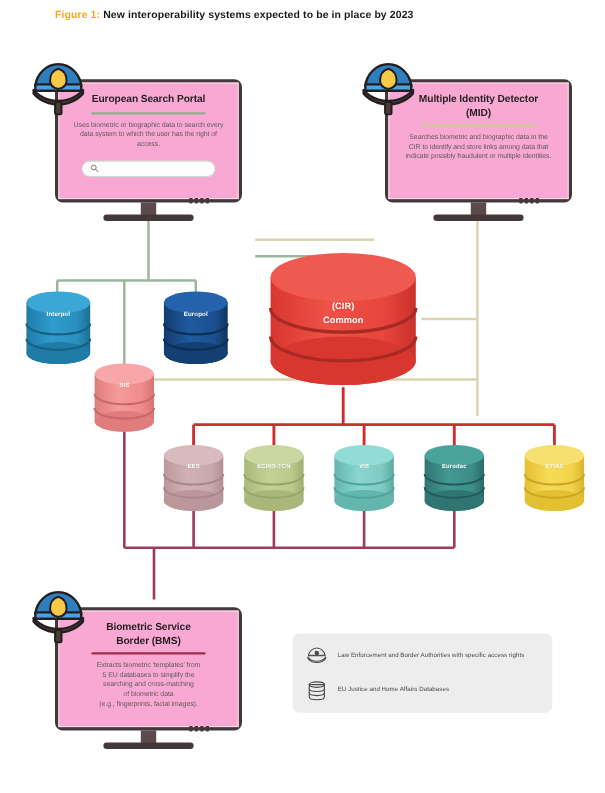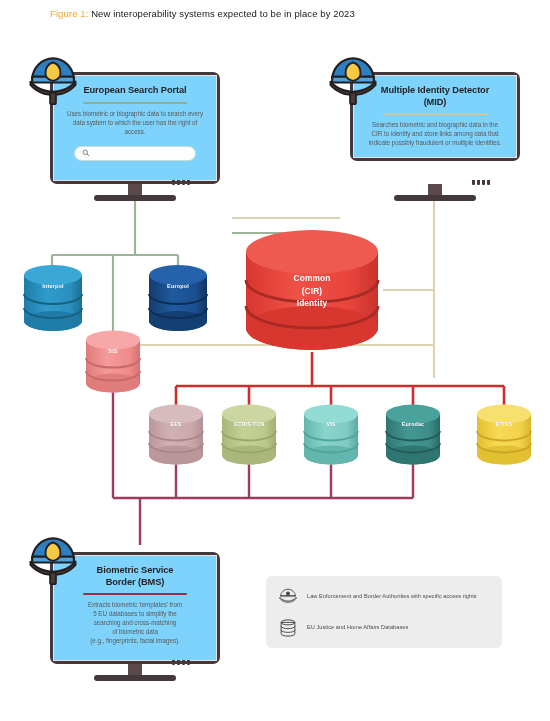--- a/index.html
+++ b/index.html
@@ -6,39 +6,39 @@
   body{
     width:550px;height:721px;
     background:#ffffff;
     font-family:"Liberation Sans", sans-serif;
     overflow:hidden;
     position:relative;
   }
   #stage{position:relative;width:550px;height:721px;overflow:hidden;background:#fff;}
 
   
-  .title-bar{position:absolute;left:50px;top:8px;width:470px;font-size:9.5px;font-weight:normal;letter-spacing:.1px;white-space:nowrap;}
+  .title-bar{position:absolute;left:50px;top:8px;width:470px;font-size:9.5px;font-weight:bold;letter-spacing:.1px;white-space:nowrap;}
   .title-fig{color:#f5a623;}
   .title-text{color:#16181c;}
 
   
   #wires{position:absolute;left:0;top:0;width:550px;height:721px;}
 
   
   .monitor{position:absolute;}
   .mon-bezel{
     position:absolute;left:0;top:0;right:0;bottom:0;
     background:#ffffff;
     border:6px solid #45383a;
     border-radius:7px;
     box-sizing:border-box;
   }
   .mon-screen{
     position:absolute;left:3px;top:3px;right:3px;bottom:3px;
-    background:#7dd3fc;border:1px solid #e8e2e2;box-sizing:border-box;
+    background:#f9a8d4;border:1px solid #e8e2e2;box-sizing:border-box;
     display:flex;flex-direction:column;align-items:center;
     padding:9px 12px 8px 12px;
   }
   .mon-ports{position:absolute;height:5px;display:flex;gap:2px;}
   .mon-ports i{display:block;width:3px;height:5px;background:#45383a;border-radius:0 0 1px 1px;}
   .mon-neck{position:absolute;background:#5a4a4c;}
   .mon-base{position:absolute;background:#45383a;border-radius:3px;}
 
   .card-title{
     font-size:9.3px;font-weight:bold;color:#231f20;text-align:center;
@@ -158,21 +158,21 @@
   <div class="mon-base" style="left:94px;top:195px;width:82px;height:6px;"></div>
 
   <svg class="cap" style="left:26px;top:55px;" viewBox="0 0 64 60">
     <path d="M32 4 C18 4 8 16 7 28 L57 28 C56 16 46 4 32 4 Z" fill="#2e7fbf" stroke="#231f20" stroke-width="2.6" stroke-linejoin="round"></path>
     <path d="M7 26 L57 26 L57 33 L7 33 Z" fill="#4aa3e0" stroke="#231f20" stroke-width="2.6" stroke-linejoin="round"></path>
     <path d="M32 9 C25 11 23 17 23 22 C23 27 27 30 32 31 C37 30 41 27 41 22 C41 17 39 11 32 9 Z" fill="#f6c947" stroke="#231f20" stroke-width="2.2" stroke-linejoin="round"></path>
     <path d="M5 32 C5 32 14 44 32 44 C50 44 59 32 59 32 L59 36 C59 36 50 48 32 48 C14 48 5 36 5 36 Z" fill="#4a3b34" stroke="#231f20" stroke-width="2.4" stroke-linejoin="round"></path>
     <rect x="28.5" y="45" width="7" height="14" rx="1.6" fill="#4a3b34" stroke="#231f20" stroke-width="2.2"></rect>
   </svg>
 
-  <div class="monitor" style="left:350px;top:72px;width:170px;height:89px;">
+  <div class="monitor" style="left:350px;top:72px;width:170px;height:112px;">
     <div class="mon-bezel"></div>
     <div class="mon-screen">
       <div class="card-title">Multiple Identity Detector</div>
       <div class="card-title">(MID)</div>
       <div class="card-rule" style="background:#cfc79a;margin-top:4px;"></div>
       <div class="card-body">Searches biometric and biographic data in the CIR to identify and store links among data that indicate possibly fraudulent or multiple identities.</div>
     </div>
     <div class="mon-ports" style="left:122px;top:108px;">
       <i></i>
         <i></i>
@@ -200,23 +200,22 @@
           <stop offset="100%" stop-color="#c9322b"></stop>
         </linearGradient>
       </defs>
       <path d="M3,24 L3,100 A66,22 0 0 0 135,100 L135,24 Z" fill="url(#gCir)"></path>
       <ellipse cx="69" cy="100" rx="66" ry="22" fill="#d8372f"></ellipse>
       <path d="M3,52 A66,22 0 0 0 135,52" fill="none" stroke="#a82a24" stroke-width="3"></path>
       <path d="M3,78 A66,22 0 0 0 135,78" fill="none" stroke="#a82a24" stroke-width="3"></path>
       <ellipse cx="69" cy="24" rx="66" ry="22" fill="#ee5a50"></ellipse>
     </svg>
     <div class="cyl-label" style="top:44px;font-size:8.4px;line-height:12.6px;">
+      <div>(CIR)</div>
       <div>Common</div>
-      <div>(CIR)</div>
-      <div>Identity</div>
     </div>
   </div>
 
   <div class="cyl" style="left:22px;top:264px;width:62px;height:68px;">
     <svg width="62" height="68" viewBox="0 0 62 68">
       <defs>
           <linearGradient id="gInt" x1="0" y1="0" x2="1" y2="0">
         <stop offset="0%" stop-color="#1f7ca8"></stop>
             <stop offset="40%" stop-color="#2f9ccd"></stop>
         <stop offset="80%" stop-color="#2a8fbd"></stop>

